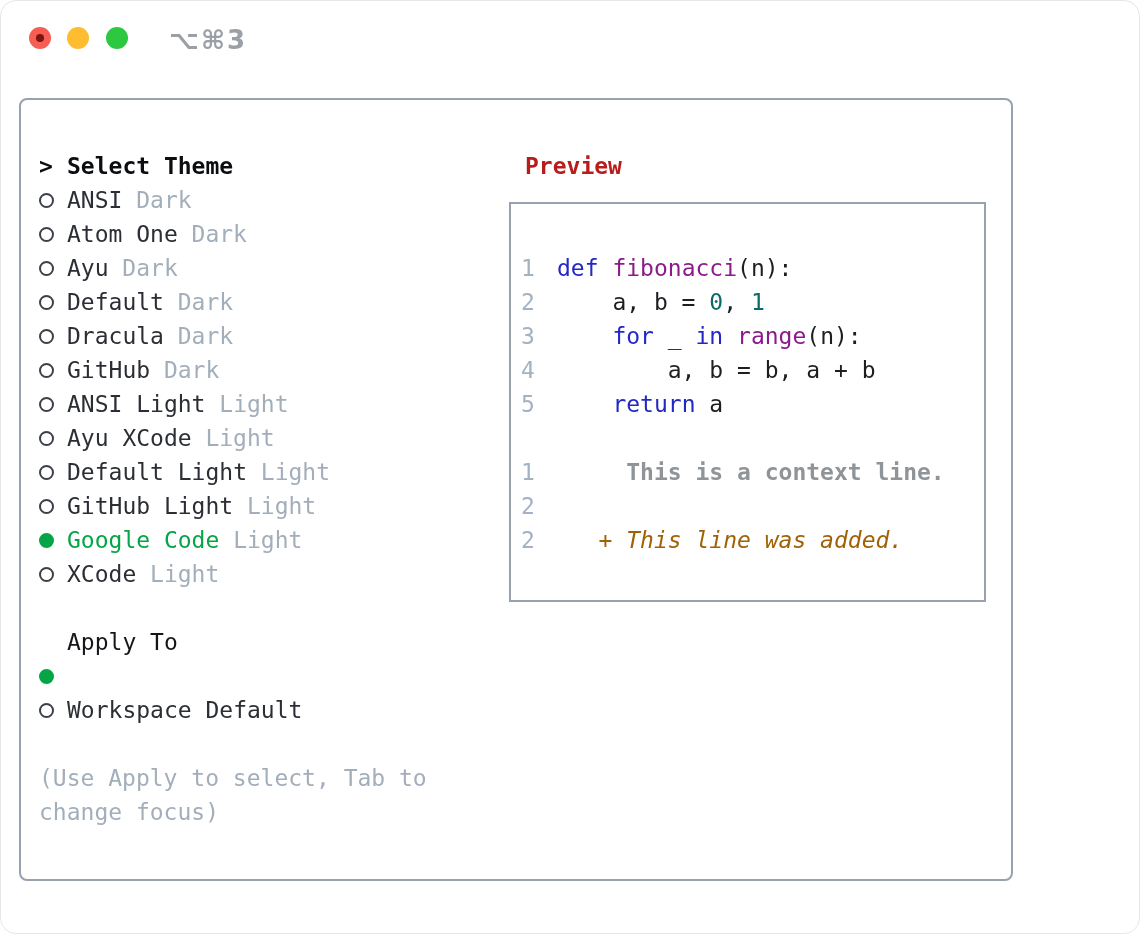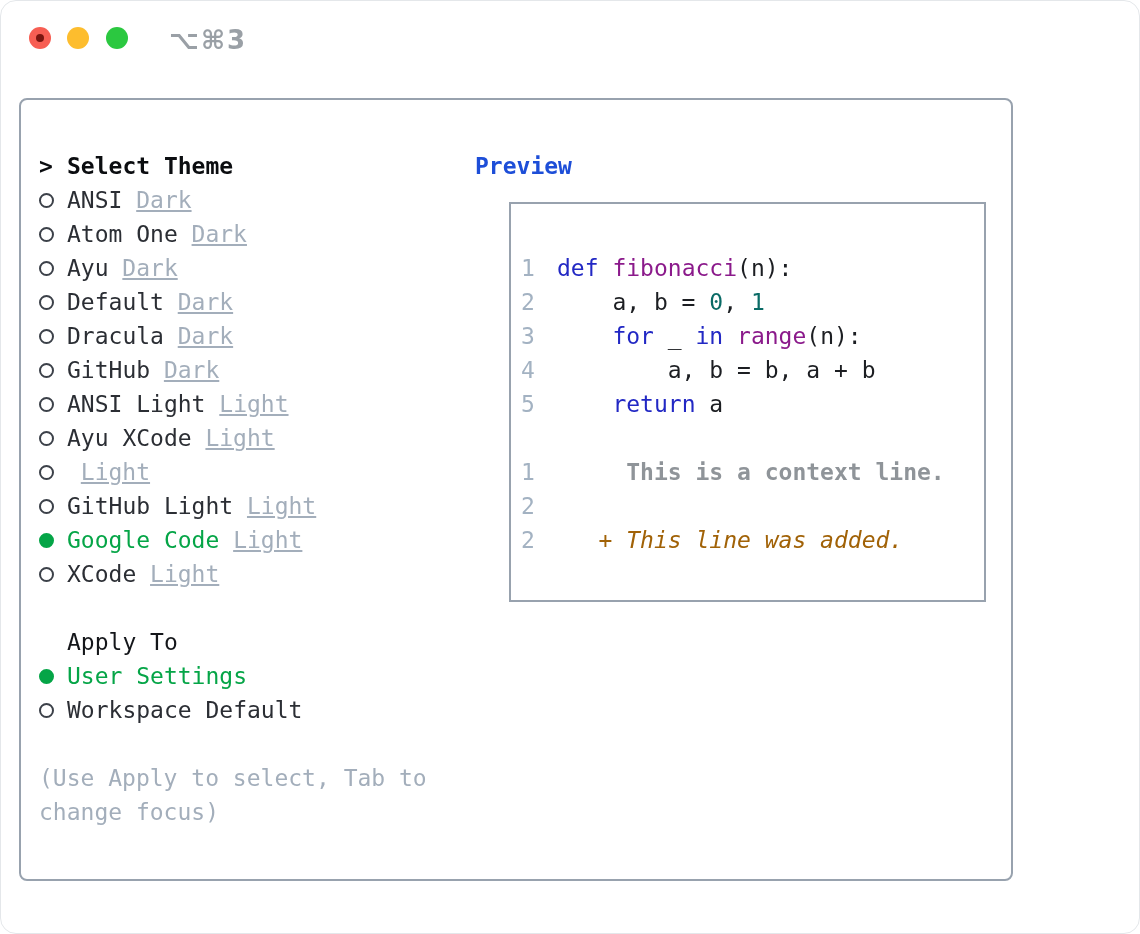--- a/index.html
+++ b/index.html
@@ -47,31 +47,31 @@
   }
   .marker { width: 28px; display: flex; align-items: center; flex: none; }
   .caret { font-weight: bold; color: #0b0d10; line-height: 34px; }
   .radio {
     width: 15px; height: 15px; border-radius: 50%;
     border: 2px solid #3c4149; flex: none;
   }
   .radio.on { background: #05a547; border-color: #05a547; }
   .hdr-label { font-weight: bold; color: #0b0d10; }
   .name { color: #2b2e34; }
-  .tag  { color: #a3aebb; margin-left: 0.6em; text-decoration: underline; }
+  .tag  { color: #a3aebb; margin-left: 0.6em; }
   .theme-row.selected .name { color: #05a547; }
   .opt-row.selected  .name { color: #05a547; }
   .spacer { height: 34px; }
   .section-label { color: #14161a; }
   .hint { color: #a3aebb; font-size: 23px; height: 34px; line-height: 34px; white-space: pre; }
 
   
   .preview-title {
-    position: absolute; left: 454px; top: 49px; height: 34px; line-height: 34px;
-    font-size: 23px; font-weight: bold; color: #1d4ed8;
+    position: absolute; left: 504px; top: 49px; height: 34px; line-height: 34px;
+    font-size: 23px; font-weight: bold; color: #b91c1c;
   }
   .preview-box {
     position: absolute; left: 488px; top: 102px; width: 477px; height: 400px;
     border: 2px solid #98a2ae; background: #ffffff;
   }
   .code { position: absolute; left: 10px; top: 47px; }
   .code-line { height: 34px; line-height: 34px; font-size: 23px; display: flex; white-space: pre; }
   .ln { width: 36px; color: #a3b2c2; flex: none; }
   .pln { color: #1c1e22; }
   .kw  { color: #2228c4; }
@@ -139,20 +139,21 @@
         <span class="name">ANSI Light</span>
         <span class="tag">Light</span>
       </div>
       <div class="row theme-row">
         <span class="marker"><span class="radio"></span></span>
         <span class="name">Ayu XCode</span>
         <span class="tag">Light</span>
       </div>
       <div class="row theme-row">
         <span class="marker"><span class="radio"></span></span>
+        <span class="name">Default Light</span>
         <span class="tag">Light</span>
       </div>
       <div class="row theme-row">
         <span class="marker"><span class="radio"></span></span>
         <span class="name">GitHub Light</span>
         <span class="tag">Light</span>
       </div>
       <div class="row theme-row selected">
         <span class="marker"><span class="radio on"></span></span>
         <span class="name">Google Code</span>
@@ -165,21 +166,20 @@
       </div>
 
       <div class="spacer"></div>
 
       <div class="row">
         <span class="marker"></span>
         <span class="section-label">Apply To</span>
       </div>
       <div class="row opt-row selected">
         <span class="marker"><span class="radio on"></span></span>
-        <span class="name">User Settings</span>
       </div>
       <div class="row opt-row">
         <span class="marker"><span class="radio"></span></span>
         <span class="name">Workspace Default</span>
       </div>
 
       <div class="spacer"></div>
 
       <div class="hint">(Use Apply to select, Tab to</div>
       <div class="hint">change focus)</div>

